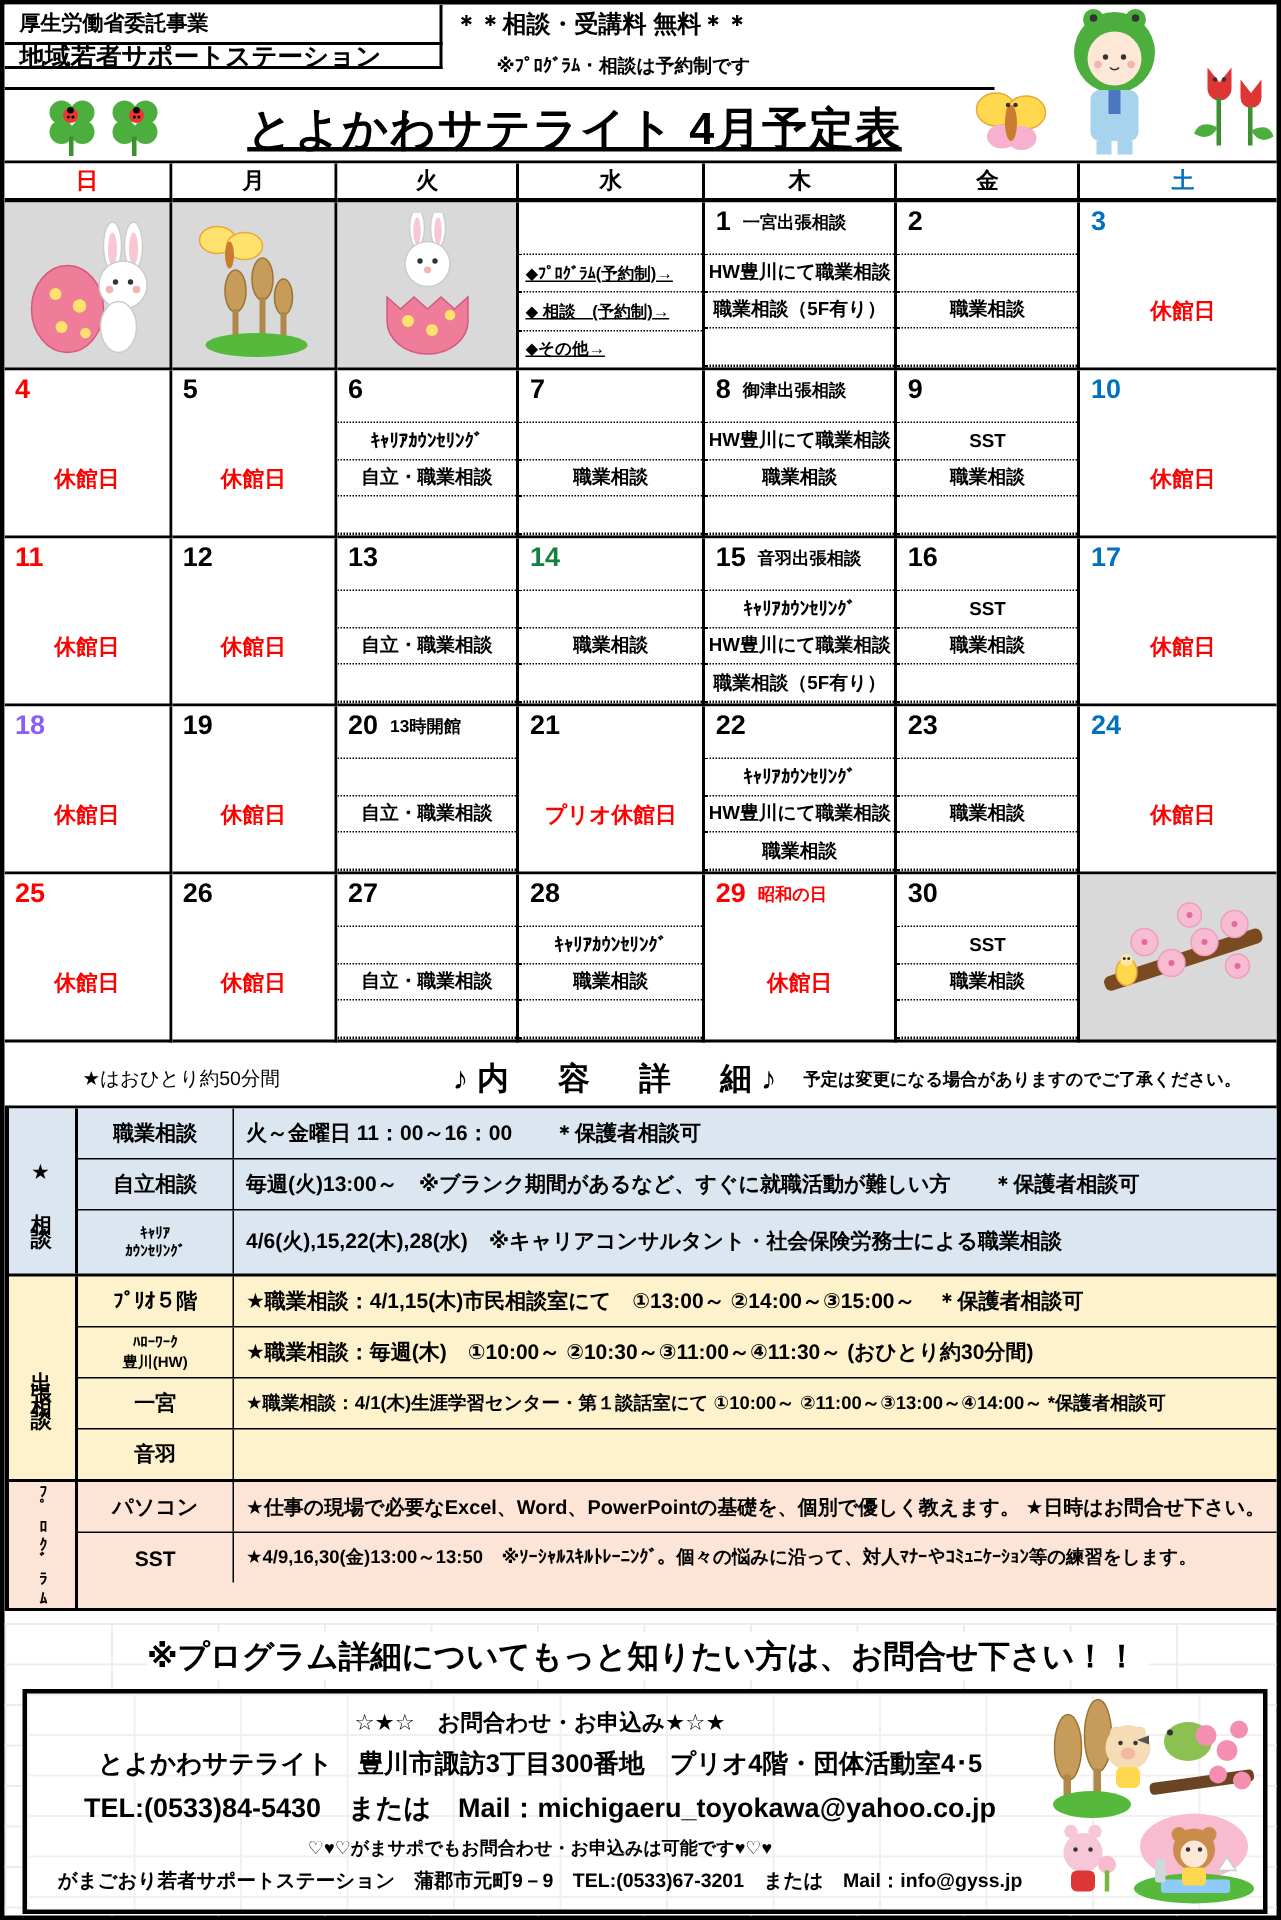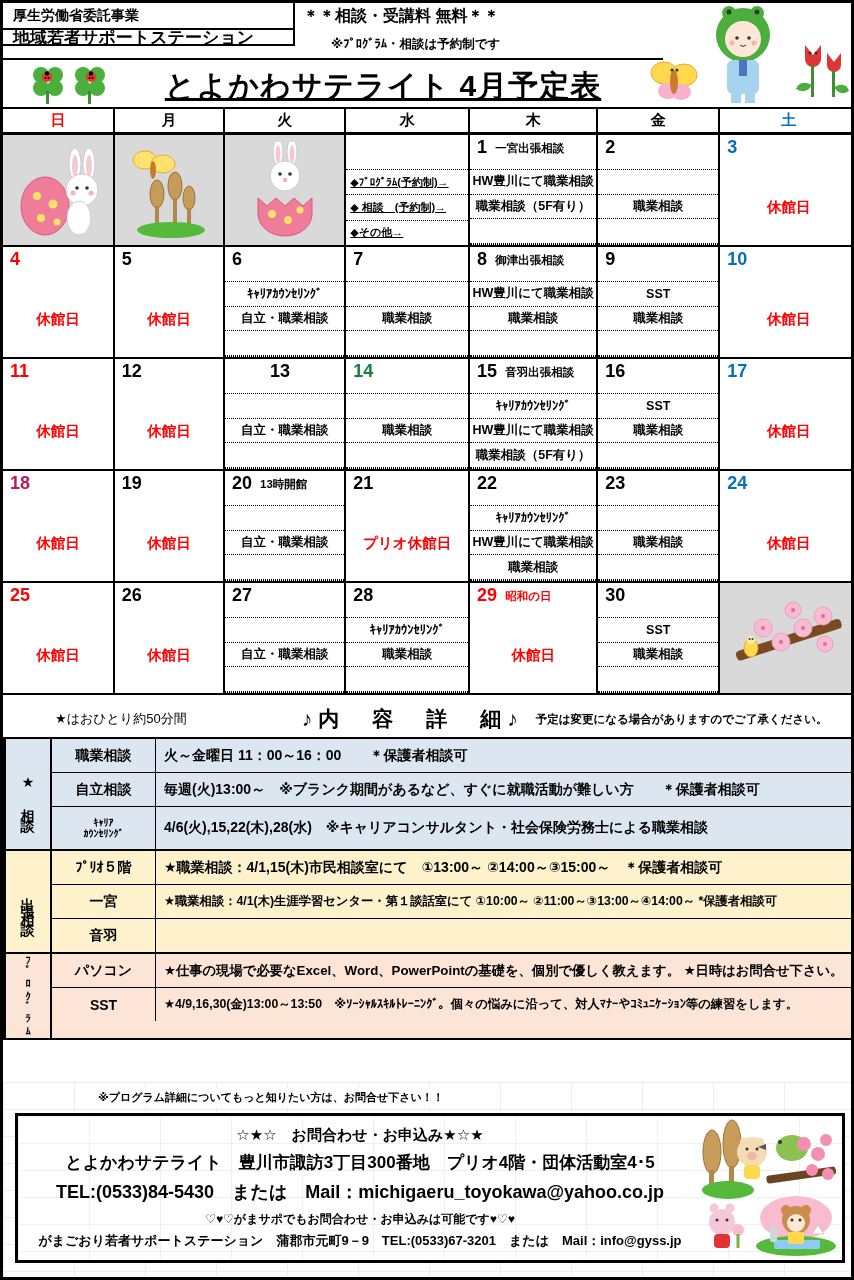--- a/index.html
+++ b/index.html
@@ -56,21 +56,21 @@
           align-items:center;justify-content:center;font-weight:bold;font-size:14px;text-align:center;padding:2px 1px;}
   .dlabel .l2{font-size:10px;}
   .dlabel.twoline{font-size:10px;}
   .dtext{flex:1;display:flex;align-items:center;font-weight:bold;font-size:14px;padding:3px 8px;box-sizing:border-box;}
   .dtext.s{font-size:12.3px;}
   .dtext.m{font-size:13.3px;}
   
   .bottomzone{position:absolute;top:1079px;left:0;width:854px;height:198px;
       background-image:linear-gradient(to right,#ededed 1px,transparent 1px),linear-gradient(to bottom,#ededed 1px,transparent 1px);
       background-size:71px 27px;}
-  .prognote{position:relative;margin:6px 0 0 95px;font-weight:bold;font-size:11px;background:#fff;display:inline-block;padding:2px 8px 2px 0;}
+  .prognote{position:relative;margin:6px 0 0 95px;font-weight:bold;font-size:21px;background:#fff;display:inline-block;padding:2px 8px 2px 0;}
   .contact{position:relative;margin:6px 12px 0 12px;height:150px;box-sizing:border-box;border:3px solid #000;
       background-image:linear-gradient(to right,#f0f0f0 1px,transparent 1px),linear-gradient(to bottom,#f0f0f0 1px,transparent 1px);
       background-size:71px 27px;background-color:#fff;}
   .c-text{position:absolute;left:0;top:0;right:140px;bottom:0;display:flex;flex-direction:column;align-items:center;justify-content:center;}
   .c-h{font-weight:bold;font-size:15px;}
   .c-a{font-weight:bold;font-size:17px;margin-top:6px;white-space:nowrap;}
   .c-p{font-weight:bold;font-size:18px;margin-top:6px;white-space:nowrap;}
   .c-s{font-weight:bold;font-size:12px;margin-top:7px;}
   .c-g{font-weight:bold;font-size:13px;margin-top:4px;white-space:nowrap;}
   .c-img{position:absolute;right:2px;top:2px;width:140px;height:142px;}
@@ -308,21 +308,21 @@
             <div class="closedarea" style="color: rgb(255, 0, 0);">休館日</div>
           </div>
           <div class="cell">
             <div class="dayrow">
               <span class="daynum" style="color: rgb(0, 0, 0);">12</span>
             </div>
             <div class="closedarea" style="color: rgb(255, 0, 0);">休館日</div>
           </div>
           <div class="cell">
             <div class="dayrow">
-              <span class="daynum" style="color: rgb(0, 0, 0); margin-left: 38px;">13</span>
+              <span class="daynum" style="color: rgb(0, 0, 0);">13</span>
             </div>
             <div class="slot"></div>
             <div class="slot">自立・職業相談</div>
             <div class="slot last"></div>
             <div class="slot endline"></div>
           </div>
           <div class="cell">
             <div class="dayrow">
               <span class="daynum" style="color: #15803d;">14</span>
             </div>
@@ -353,21 +353,21 @@
           <div class="cell">
             <div class="dayrow">
               <span class="daynum" style="color: rgb(0, 112, 192);">17</span>
             </div>
             <div class="closedarea" style="color: rgb(255, 0, 0);">休館日</div>
           </div>
         </div>
         <div class="calrow">
           <div class="cell">
             <div class="dayrow">
-              <span class="daynum" style="color: #be185d;">18</span>
+              <span class="daynum" style="color: #8b5cf6;">18</span>
             </div>
             <div class="closedarea" style="color: rgb(255, 0, 0);">休館日</div>
           </div>
           <div class="cell">
             <div class="dayrow">
               <span class="daynum" style="color: rgb(0, 0, 0);">19</span>
             </div>
             <div class="closedarea" style="color: rgb(255, 0, 0);">休館日</div>
           </div>
           <div class="cell">
@@ -510,20 +510,24 @@
             <div class="dtext">4/6(火),15,22(木),28(水)　※キャリアコンサルタント・社会保険労務士による職業相談</div>
           </div>
         </div>
       </div>
       <div class="sec" style="background: rgb(253, 242, 204);">
         <div class="group">出張相談</div>
         <div class="rows">
           <div class="drow">
             <div class="dlabel">ﾌﾟﾘｵ５階</div>
             <div class="dtext">★職業相談：4/1,15(木)市民相談室にて　①13:00～ ②14:00～③15:00～　＊保護者相談可</div>
+          </div>
+          <div class="drow">
+            <div class="dlabel twoline">ﾊﾛｰﾜｰｸ<span class="l2">豊川(HW)</span></div>
+            <div class="dtext">★職業相談：毎週(木)　①10:00～ ②10:30～③11:00～④11:30～ (おひとり約30分間)</div>
           </div>
           <div class="drow">
             <div class="dlabel">一宮</div>
             <div class="dtext s">★職業相談：4/1(木)生涯学習センター・第１談話室にて ①10:00～ ②11:00～③13:00～④14:00～ *保護者相談可</div>
           </div>
           <div class="drow">
             <div class="dlabel">音羽</div>
           </div>
         </div>
       </div>

